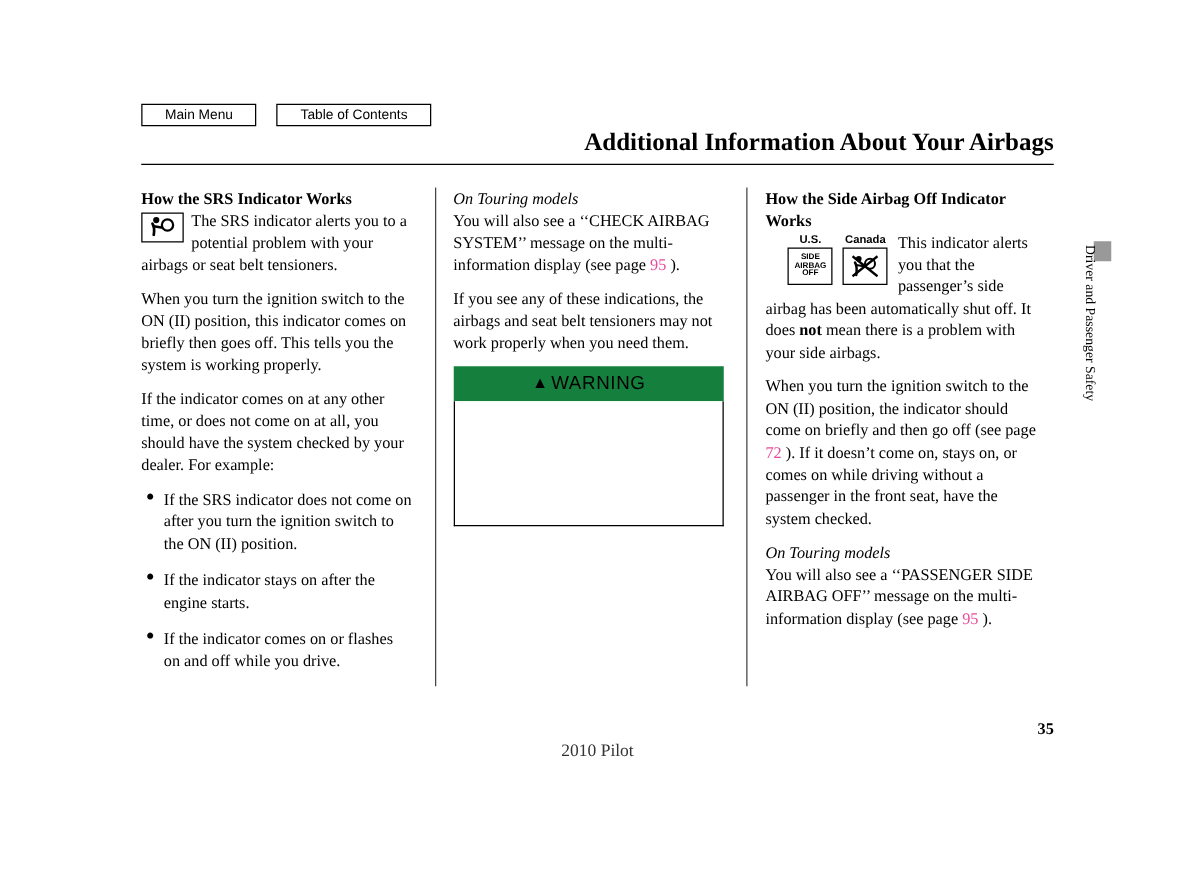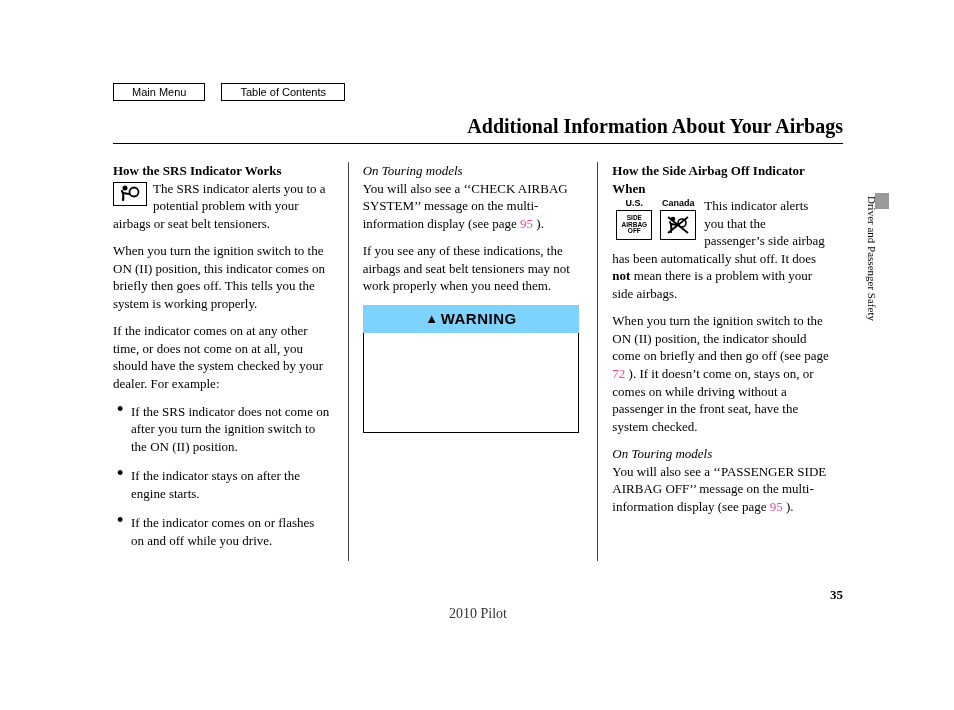--- a/index.html
+++ b/index.html
@@ -15,21 +15,20 @@
   }
   .page {
     position: absolute;
     left: 113px;
     top: 83px;
     width: 730px;
   }
   .nav-buttons {
     display: flex;
     gap: 16px;
-    margin-bottom: 12px;
   }
   .nav-btn {
     border: 1px solid #000;
     padding: 2px 18px;
     font-family: Arial, Helvetica, sans-serif;
     font-size: 11px;
     background: #fff;
     cursor: pointer;
   }
   .title-row {
@@ -103,32 +102,32 @@
     margin-top: 1px;
   }
   .canada-icon {
     font-size: 20px;
     line-height: 28px;
   }
   .icon-row {
     display: flex;
     gap: 8px;
     float: left;
-    margin: 0 8px 0 4px;
+    margin: 0 8px 0 18px;
     align-items: center;
   }
   .icon-col { display: flex; flex-direction: column; align-items: center; }
   .warning-box {
     width: 100%;
   }
   .warning-header {
-    background: #7dd3fc;
+    background: #15803d;
     color: #000;
     font-family: Arial, Helvetica, sans-serif;
-    font-weight: bold;
+    font-weight: normal;
     font-size: 15px;
     text-align: center;
     padding: 4px 0;
     letter-spacing: 0.5px;
   }
   .warning-tri {
     display: inline-block;
     font-size: 13px;
     vertical-align: 1px;
     margin-right: 2px;
@@ -221,21 +220,21 @@
       <p>If you see any of these indications, the airbags and seat belt tensioners may not work properly when you need them.</p>
       <div class="warning-box">
         <div class="warning-header">
           <span class="warning-tri">▲</span><span>WARNING</span>
         </div>
         <div class="warning-body"></div>
       </div>
     </div>
 
     <div class="col">
-      <div class="h-sub">How the Side Airbag Off Indicator When</div>
+      <div class="h-sub">How the Side Airbag Off Indicator Works</div>
       <p class="clearfix">
         <span class="icon-row">
           <span class="icon-col">
             <span class="region-label">U.S.</span>
             <span class="side-icon-box">SIDE<br>AIRBAG<br>OFF</span>
           </span>
           <span class="icon-col">
             <span class="region-label">Canada</span>
             <span class="side-icon-box canada-icon">
               <svg width="28" height="22" viewBox="0 0 28 22">

